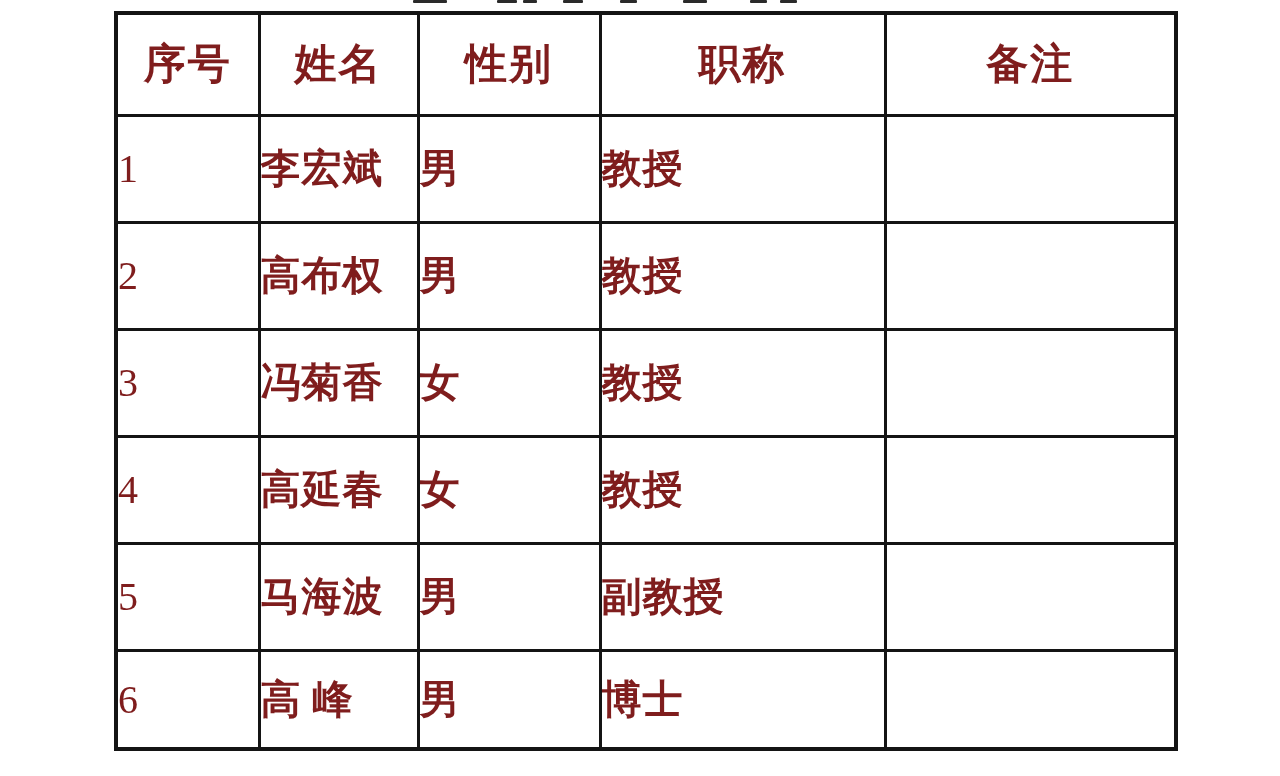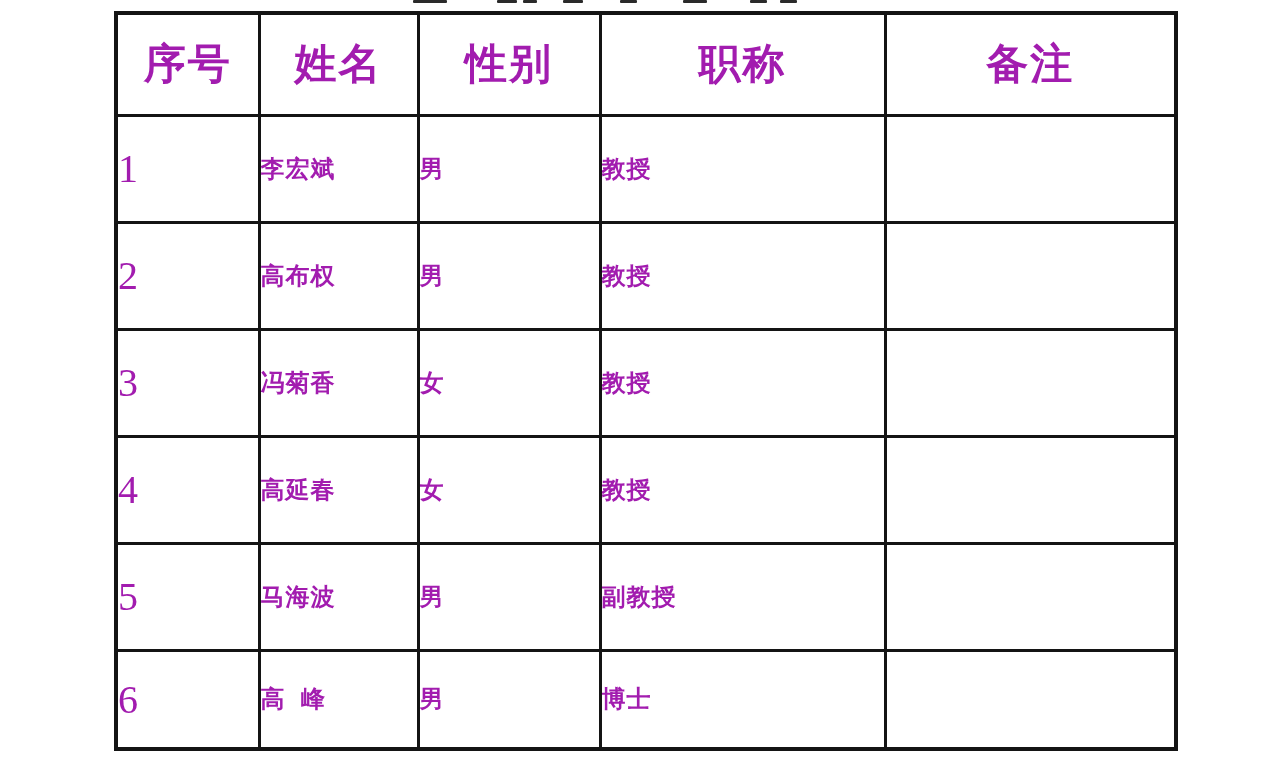--- a/index.html
+++ b/index.html
@@ -48,42 +48,42 @@
   table.roster col.c2 { width: 159px; }
   table.roster col.c3 { width: 182px; }
   table.roster col.c4 { width: 285px; }
   table.roster col.c5 { width: 291px; }
 
   table.roster th,
   table.roster td {
     border: 3px solid #141414;
     vertical-align: middle;
     padding: 0;
-    color: #a21caf;
+    color: #7f1d1d;
     overflow: hidden;
   }
   tr.header-row { height: 102px; }
   tr.data-row   { height: 107px; }
   tr.data-row.last { height: 99px; }
 
   th.col-header {
     font-family: "Liberation Sans", sans-serif;
     font-weight: 700;
     font-size: 42px;
     letter-spacing: 2px;
   }
   td.cell-no {
     font-family: "Liberation Serif", "DejaVu Serif", serif;
     font-weight: 400;
     font-size: 40px;
   }
   td.cell-cjk {
-    font-family: Liberation Mono, monospace;
+    font-family: Liberation Serif, serif;
     font-weight: 600;
-    font-size: 24px;
+    font-size: 40px;
     letter-spacing: 1px;
   }
 </style>
 </head>
 <body>
 
 <div class="page">
 
   <div class="artifact a1"></div>
   <div class="artifact a2"></div>

